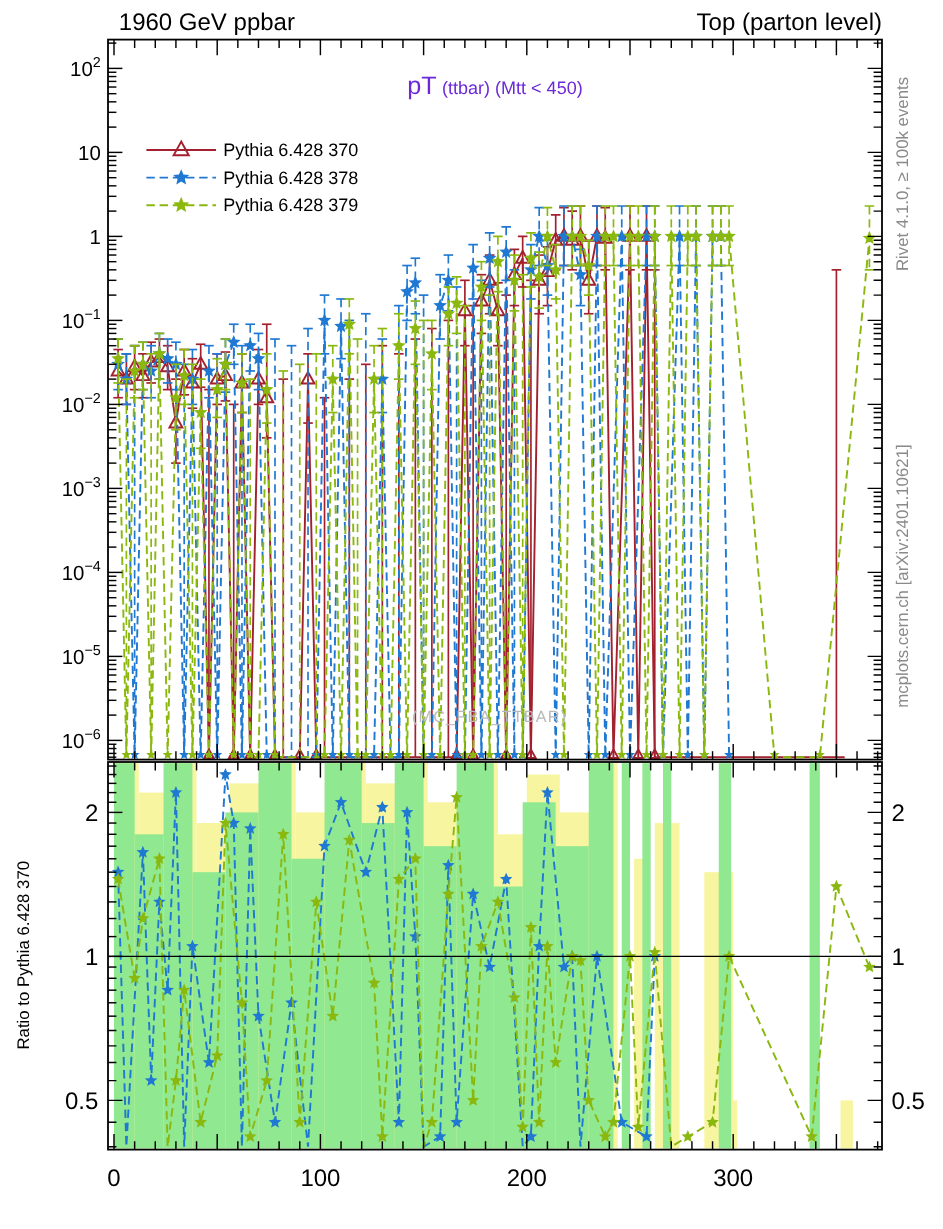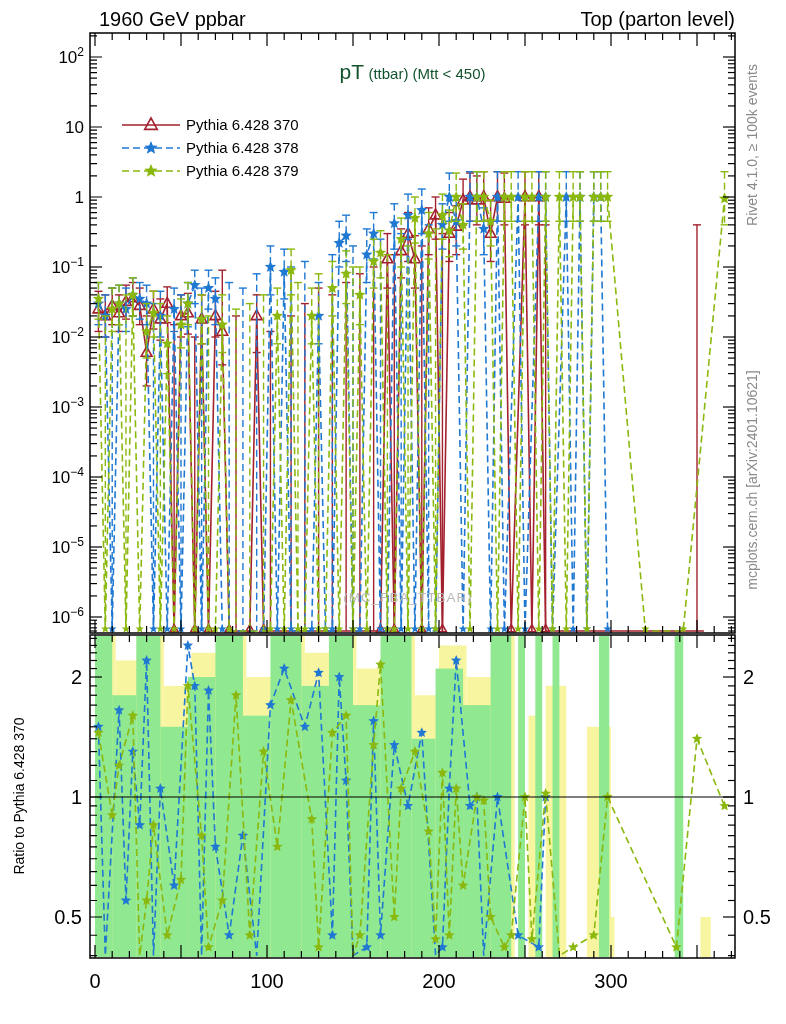--- a/index.html
+++ b/index.html
@@ -1,21 +1,21 @@
 <!DOCTYPE html>
 <html><head>
 <meta charset="utf-8">
 <style>
   html,body{margin:0;padding:0;background:#fff;}
   .page{position:relative;width:786px;height:1024px;background:#fff;
-        font-family:"Liberation Sans","DejaVu Sans",sans-serif;overflow:hidden;border-radius:21px;}
+        font-family:"Liberation Sans","DejaVu Sans",sans-serif;overflow:hidden;}
   .hdr{position:absolute;top:8px;font-size:20px;color:#000;white-space:nowrap;}
   .hdr-left{left:99px;}
   .hdr-right{right:51px;text-align:left;}
-  .plot-title{position:absolute;left:90px;top:60px;width:645px;text-align:center;color:#14532d;white-space:nowrap;}
+  .plot-title{position:absolute;left:90px;top:60px;width:645px;text-align:center;color:#6d28d9;white-space:nowrap;}
   .plot-title .big{font-size:21px;}
   .plot-title .small{font-size:15px;}
   svg{position:absolute;left:0;top:0;}
   text{font-family:"Liberation Sans","DejaVu Sans",sans-serif;}
 </style>
 </head>
 <body>
 
 <div class="page">
 

